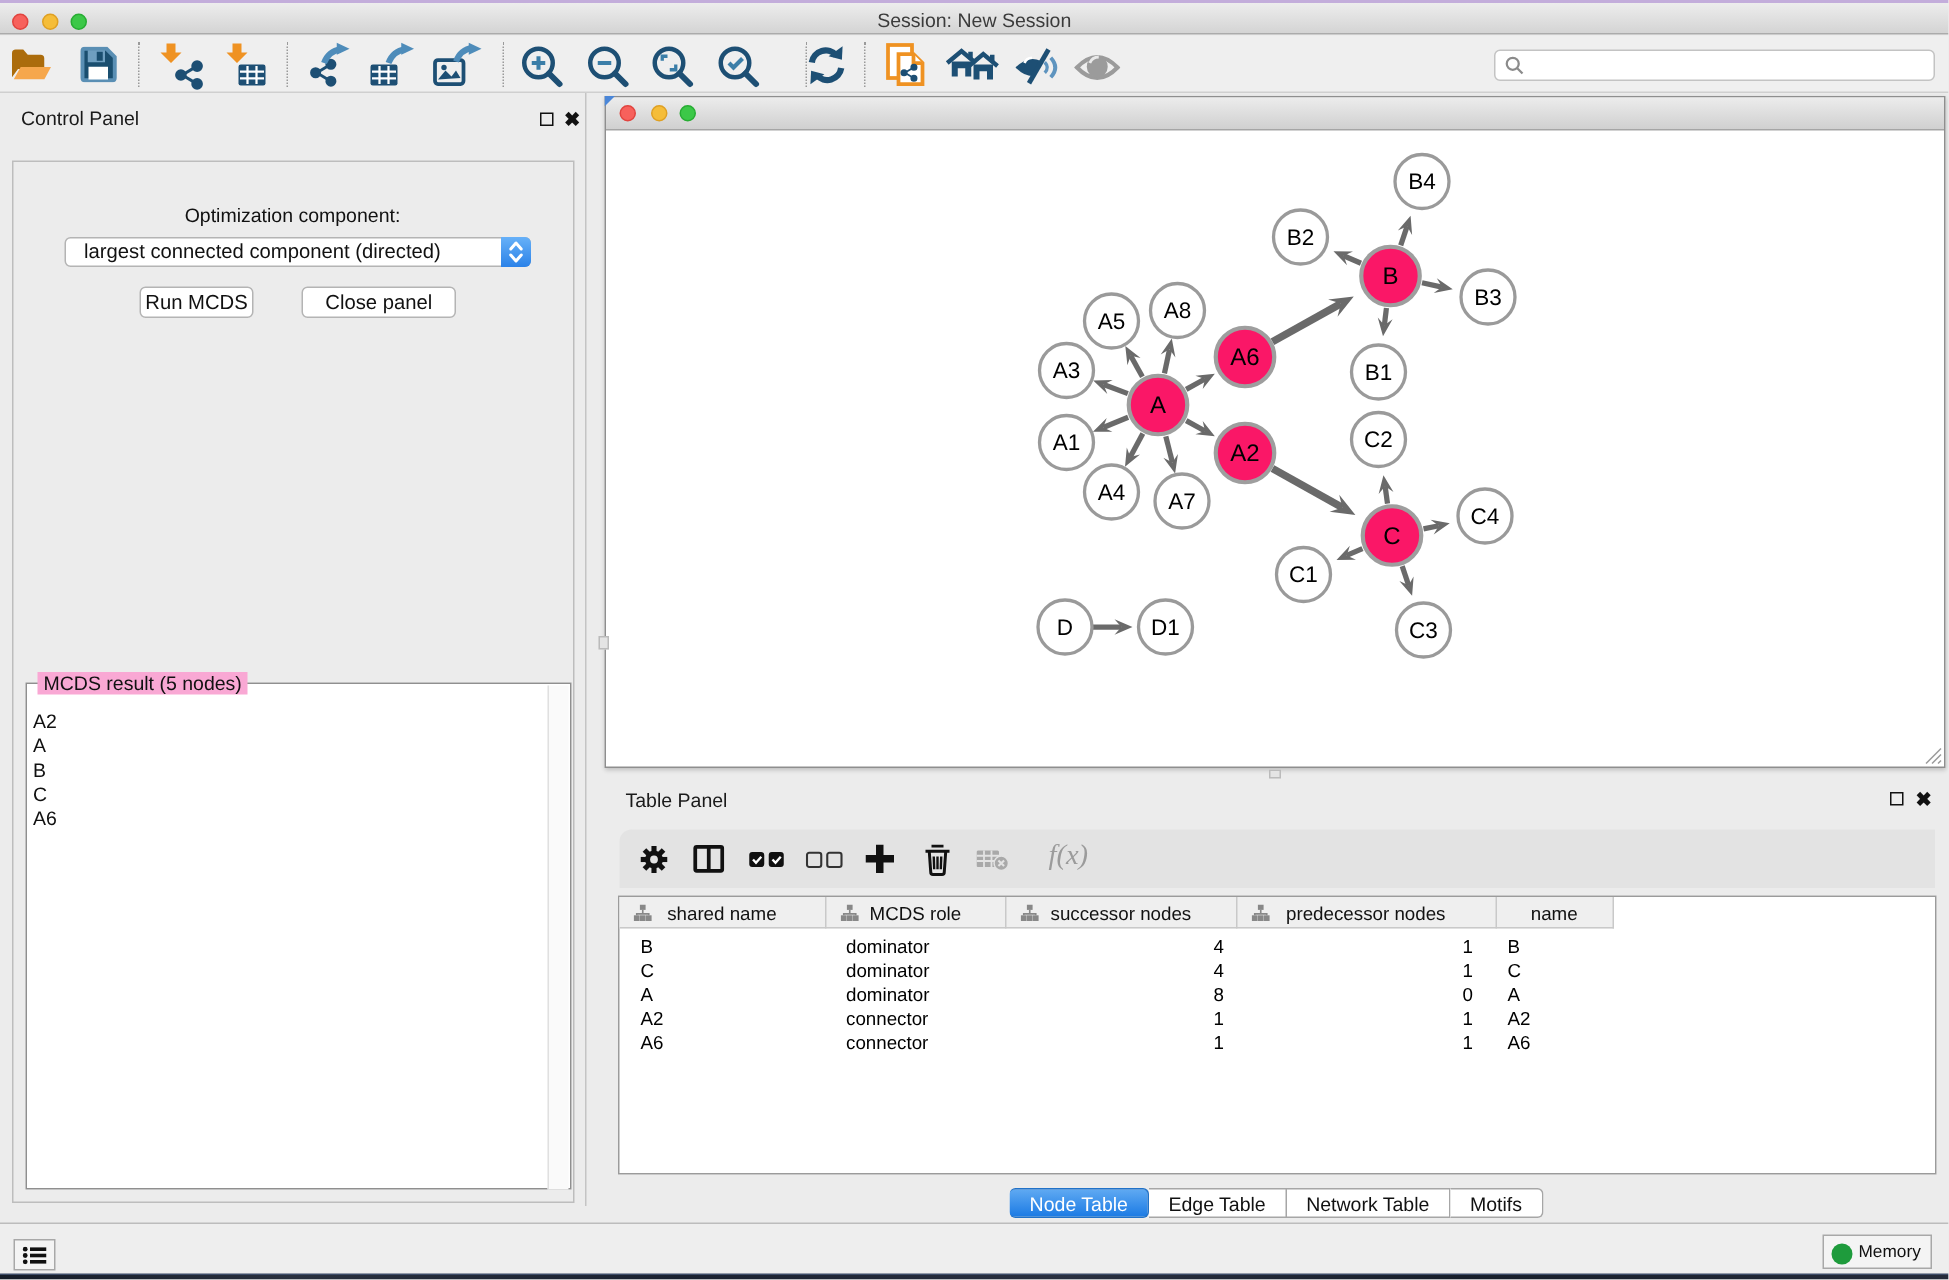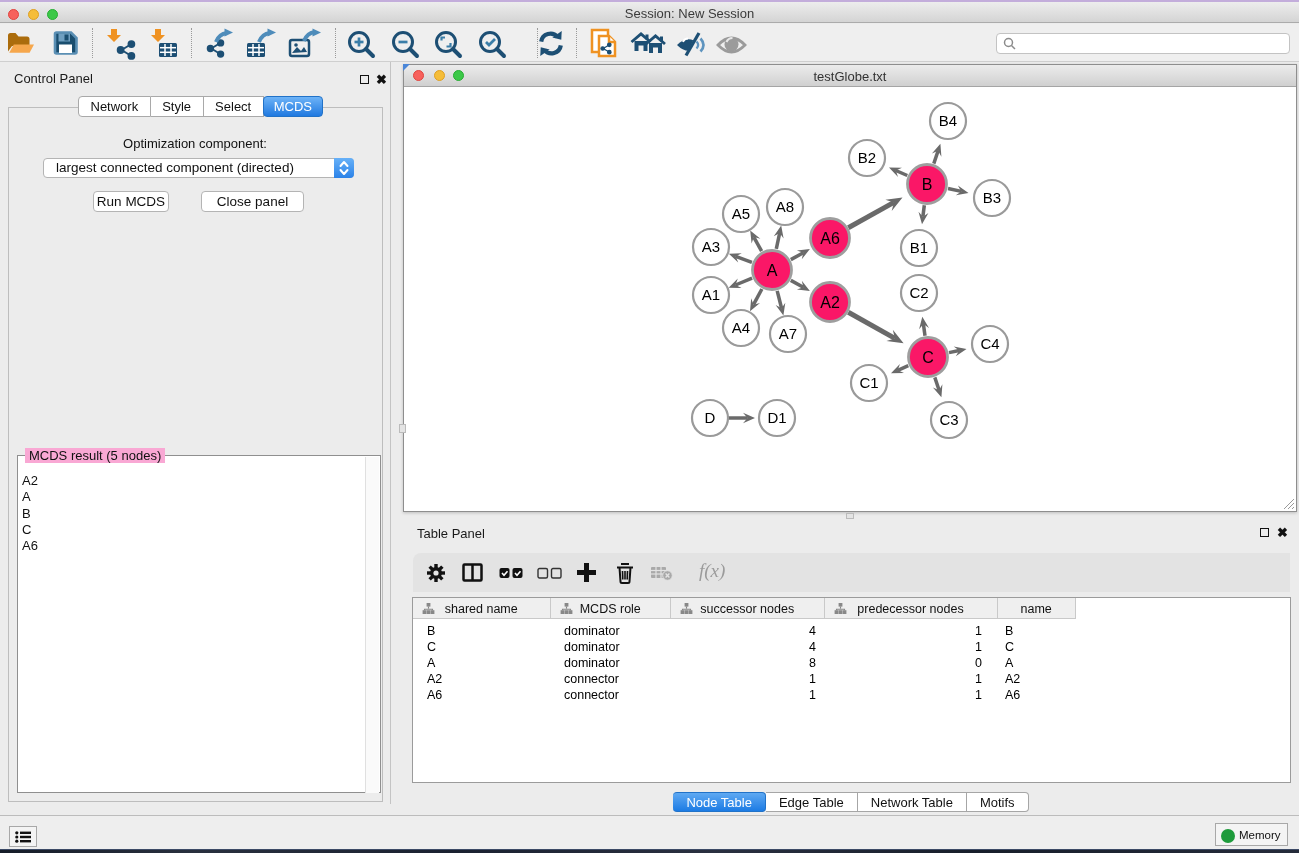--- a/index.html
+++ b/index.html
@@ -3,21 +3,21 @@
 <meta charset="utf-8">
 <style>
 * { margin:0; padding:0; box-sizing:border-box; }
 body { width:1299px; height:853px; position:relative; overflow:hidden;
   font-family:"Liberation Sans", sans-serif; background:#ececec; }
 .abs { position:absolute; }
 
 
 #titlebar { left:0; top:0; width:1299px; height:23px;
   background:linear-gradient(#ededed,#d4d4d4);
-  border-top:2px solid #c3addb; border-bottom:1px solid #ababab;padding-left:40px; }
+  border-top:2px solid #c3addb; border-bottom:1px solid #ababab; }
 .light { position:absolute; top:7px; width:11px; height:11px; border-radius:50%; }
 #titletext { width:100%; text-align:center; top:4px; font-size:13px; color:#3b3b3b; }
 
 
 #toolbar { left:0; top:24px; width:1299px; height:38px; background:#efefef;
   border-bottom:1px solid #cfcfcf; }
 .sep { position:absolute; top:4px; height:30px; width:0; border-left:1px dotted #9a9a9a; }
 .ticon { position:absolute; top:4px; }
 #searchbox { left:996px; top:9px; width:294px; height:21px; background:#fff;
   border:1px solid #c3c3c3; border-radius:4px; }
@@ -229,26 +229,20 @@
 <line x1="8.5" y1="8.5" x2="12" y2="12" stroke="#8b8b8b" stroke-width="1.5"></line>
       </svg>
     </div>
 </div>
 
 <div class="abs" id="cpanel">
   <div class="abs" id="cpanel-title">Control Panel</div>
   <div class="winbtn-sq" style="left:360px; top:13px;"></div>
   <div class="winbtn-x" style="left:376px; top:13px;">✖</div>
   <div class="abs" id="cpbody"></div>
-  <div class="abs" id="cptabs">
-    <div class="cptab first">Network</div>
-    <div class="cptab">Style</div>
-    <div class="cptab">Select</div>
-    <div class="cptab sel" style="padding:0 10px">MCDS</div>
-  </div>
   <div class="abs" id="optlabel">Optimization component:</div>
   <div class="abs" id="dropdown">largest connected component (directed)
     <div id="ddbtn">
         <svg style="position:absolute;left:5px;top:2px" width="10" height="16" viewBox="0 0 10 16">
 <path d="M1.5 6 L5 2 L8.5 6" fill="none" stroke="#fff" stroke-width="2" stroke-linecap="round" stroke-linejoin="round"></path>
 <path d="M1.5 10 L5 14 L8.5 10" fill="none" stroke="#fff" stroke-width="2" stroke-linecap="round" stroke-linejoin="round"></path>
         </svg>
       </div>
   </div>
   <div class="btn" style="left:93px; top:129px; width:76px;">Run MCDS</div>
@@ -258,21 +252,20 @@
     <div class="abs" id="mcdslist">A2<br>A<br>B<br>C<br>A6</div>
     <div class="abs" id="mcdsscroll"></div>
   </div>
 </div>
 
 <div class="abs" id="netwin">
   <div class="abs" id="nettitle">
     <div class="light" style="left:9px;top:5px;background:#f7615c;border:0.5px solid #e1443f;"></div>
     <div class="light" style="left:30px;top:5px;background:#f5bd39;border:0.5px solid #dfa023;"></div>
     <div class="light" style="left:49px;top:5px;background:#3cc848;border:0.5px solid #27ad33;"></div>
-    <div class="abs" id="nettext">testGlobe.txt</div>
   </div>
   <svg class="abs" style="left:-1px;top:-1px" width="7" height="7" viewBox="0 0 7 7">
       <path d="M0 0 L7 0 L0 7 Z" fill="#4a86d8"></path>
     </svg>
   <svg class="abs" style="left:0;top:23px;" width="892" height="418" font-family="&quot;Liberation Sans&quot;, sans-serif">
 <line x1="357.6" y1="163.2" x2="349.8" y2="149.1" stroke="#6a6a6a" stroke-width="3.5"></line>
       <polygon points="346.2,142.6 356.4,150.7 349.8,149.1 347.6,155.5" fill="#6a6a6a"></polygon>
 <line x1="372.3" y1="160.9" x2="375.7" y2="144.9" stroke="#6a6a6a" stroke-width="3.5"></line>
       <polygon points="377.2,137.6 379.6,150.4 375.7,144.9 369.8,148.3" fill="#6a6a6a"></polygon>
 <line x1="347.9" y1="174.4" x2="331.7" y2="168.3" stroke="#6a6a6a" stroke-width="3.5"></line>

